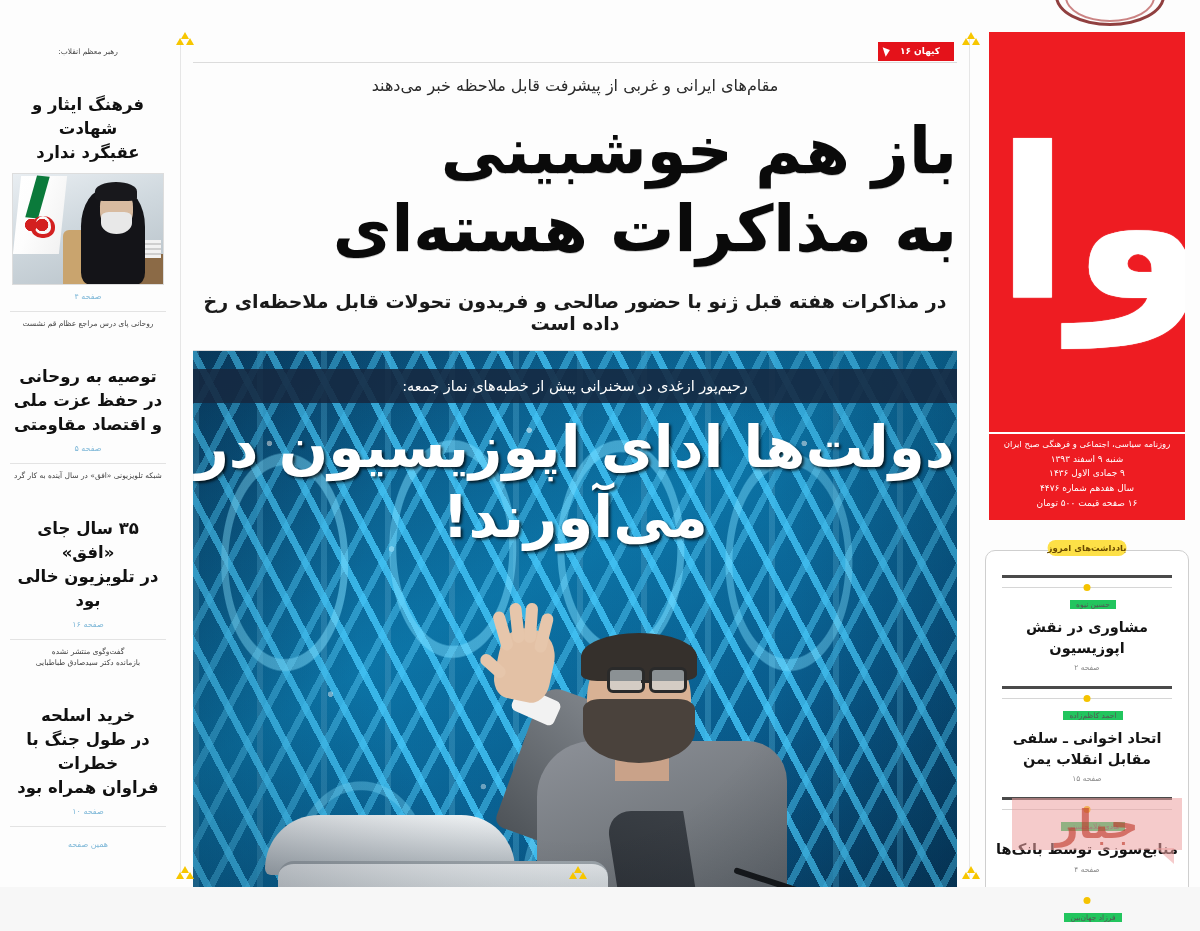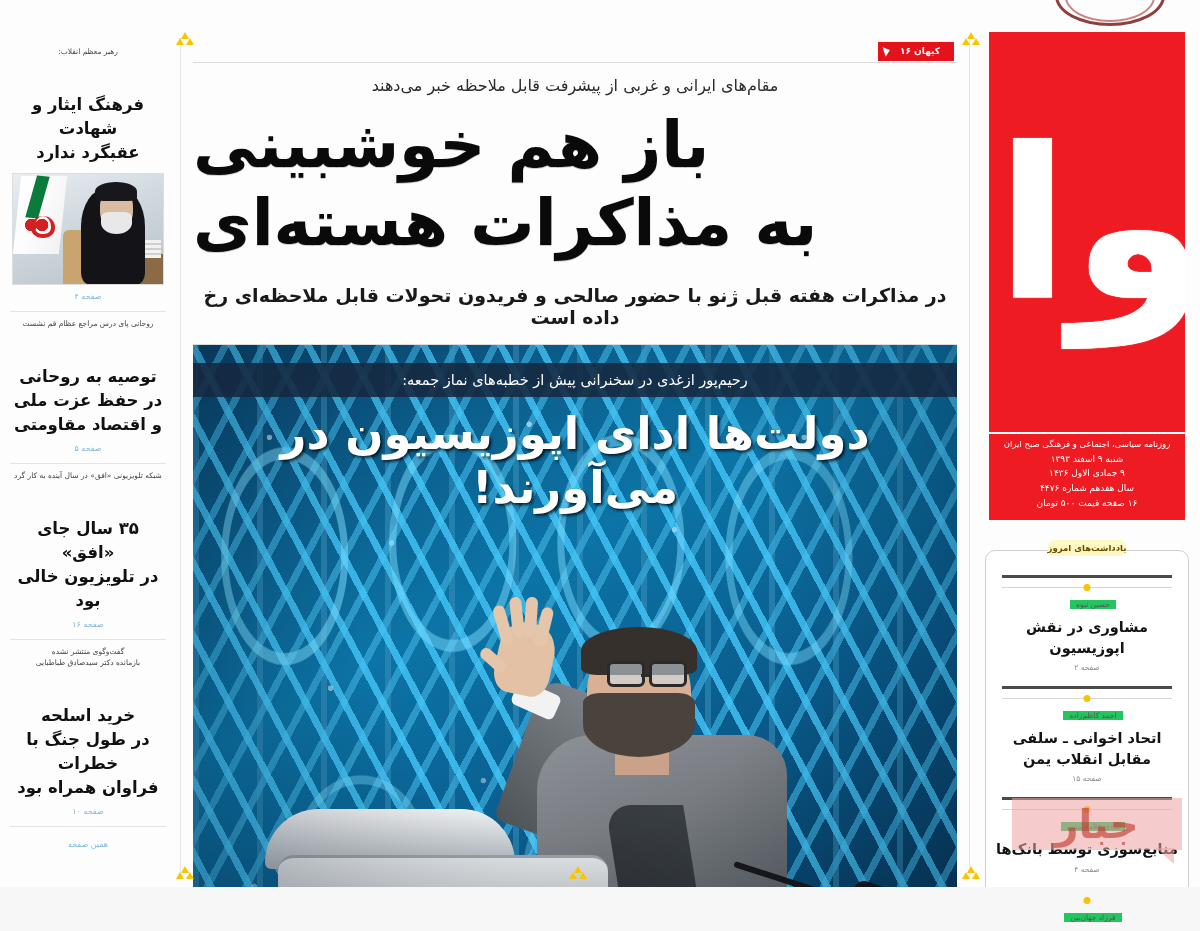--- a/index.html
+++ b/index.html
@@ -249,27 +249,27 @@
   .lead-kicker {
     margin-top: 36px;
     text-align: center;
     font-size: 16px;
     color: #2b2b2b;
     letter-spacing: -0.3px;
     line-height: 1.5;
   }
 
   .lead-headline {
-    text-align: left;
+    text-align: right;
     font-size: 64px;
     font-weight: bold;
     color: #0a0a0a;
     line-height: 1.22;
     letter-spacing: -1.5px;
-    margin-top: 8px;
+    margin-top: 14px;
     text-shadow: 0 1px 0 rgba(0,0,0,0.18);
   }
 
   .lead-sub {
     text-align: center;
     font-size: 19px;
     font-weight: bold;
     color: #1a1a1a;
     margin-top: 22px;
     letter-spacing: -0.5px;
@@ -341,21 +341,21 @@
     font-size: 14.5px;
     letter-spacing: -0.3px;
     font-weight: normal;
   }
   .photo-headline {
     position: absolute;
     top: 62px;
     left: 0;
     right: 0;
     text-align: center;
-    font-size: 45px;
+    font-size: 58px;
     font-weight: bold;
     color: #ffffff;
     letter-spacing: -1.2px;
     text-shadow: 2px 2px 3px rgba(0,0,0,0.75);
     line-height: 1.2;
   }
 
   
   .speaker { position: absolute; right: 130px; bottom: 0; width: 400px; height: 420px; }
   .sp-suit {
@@ -569,21 +569,21 @@
     border: 1px solid #cfcfcf;
     border-radius: 10px;
     padding: 16px 10px 10px 10px;
     background: #fff;
   }
   .notes-tab {
     position: absolute;
     top: -11px;
     left: 50%;
     transform: translateX(-50%);
-    background: #fef9c3;
+    background: #fde047;
     color: #6a4a00;
     font-size: 8.5px;
     font-weight: bold;
     padding: 3px 0;
     border-radius: 11px;
     white-space: nowrap;
     letter-spacing: -0.2px;
   }
 
   .note-item { text-align: center; padding: 4px 0 6px 0; }

